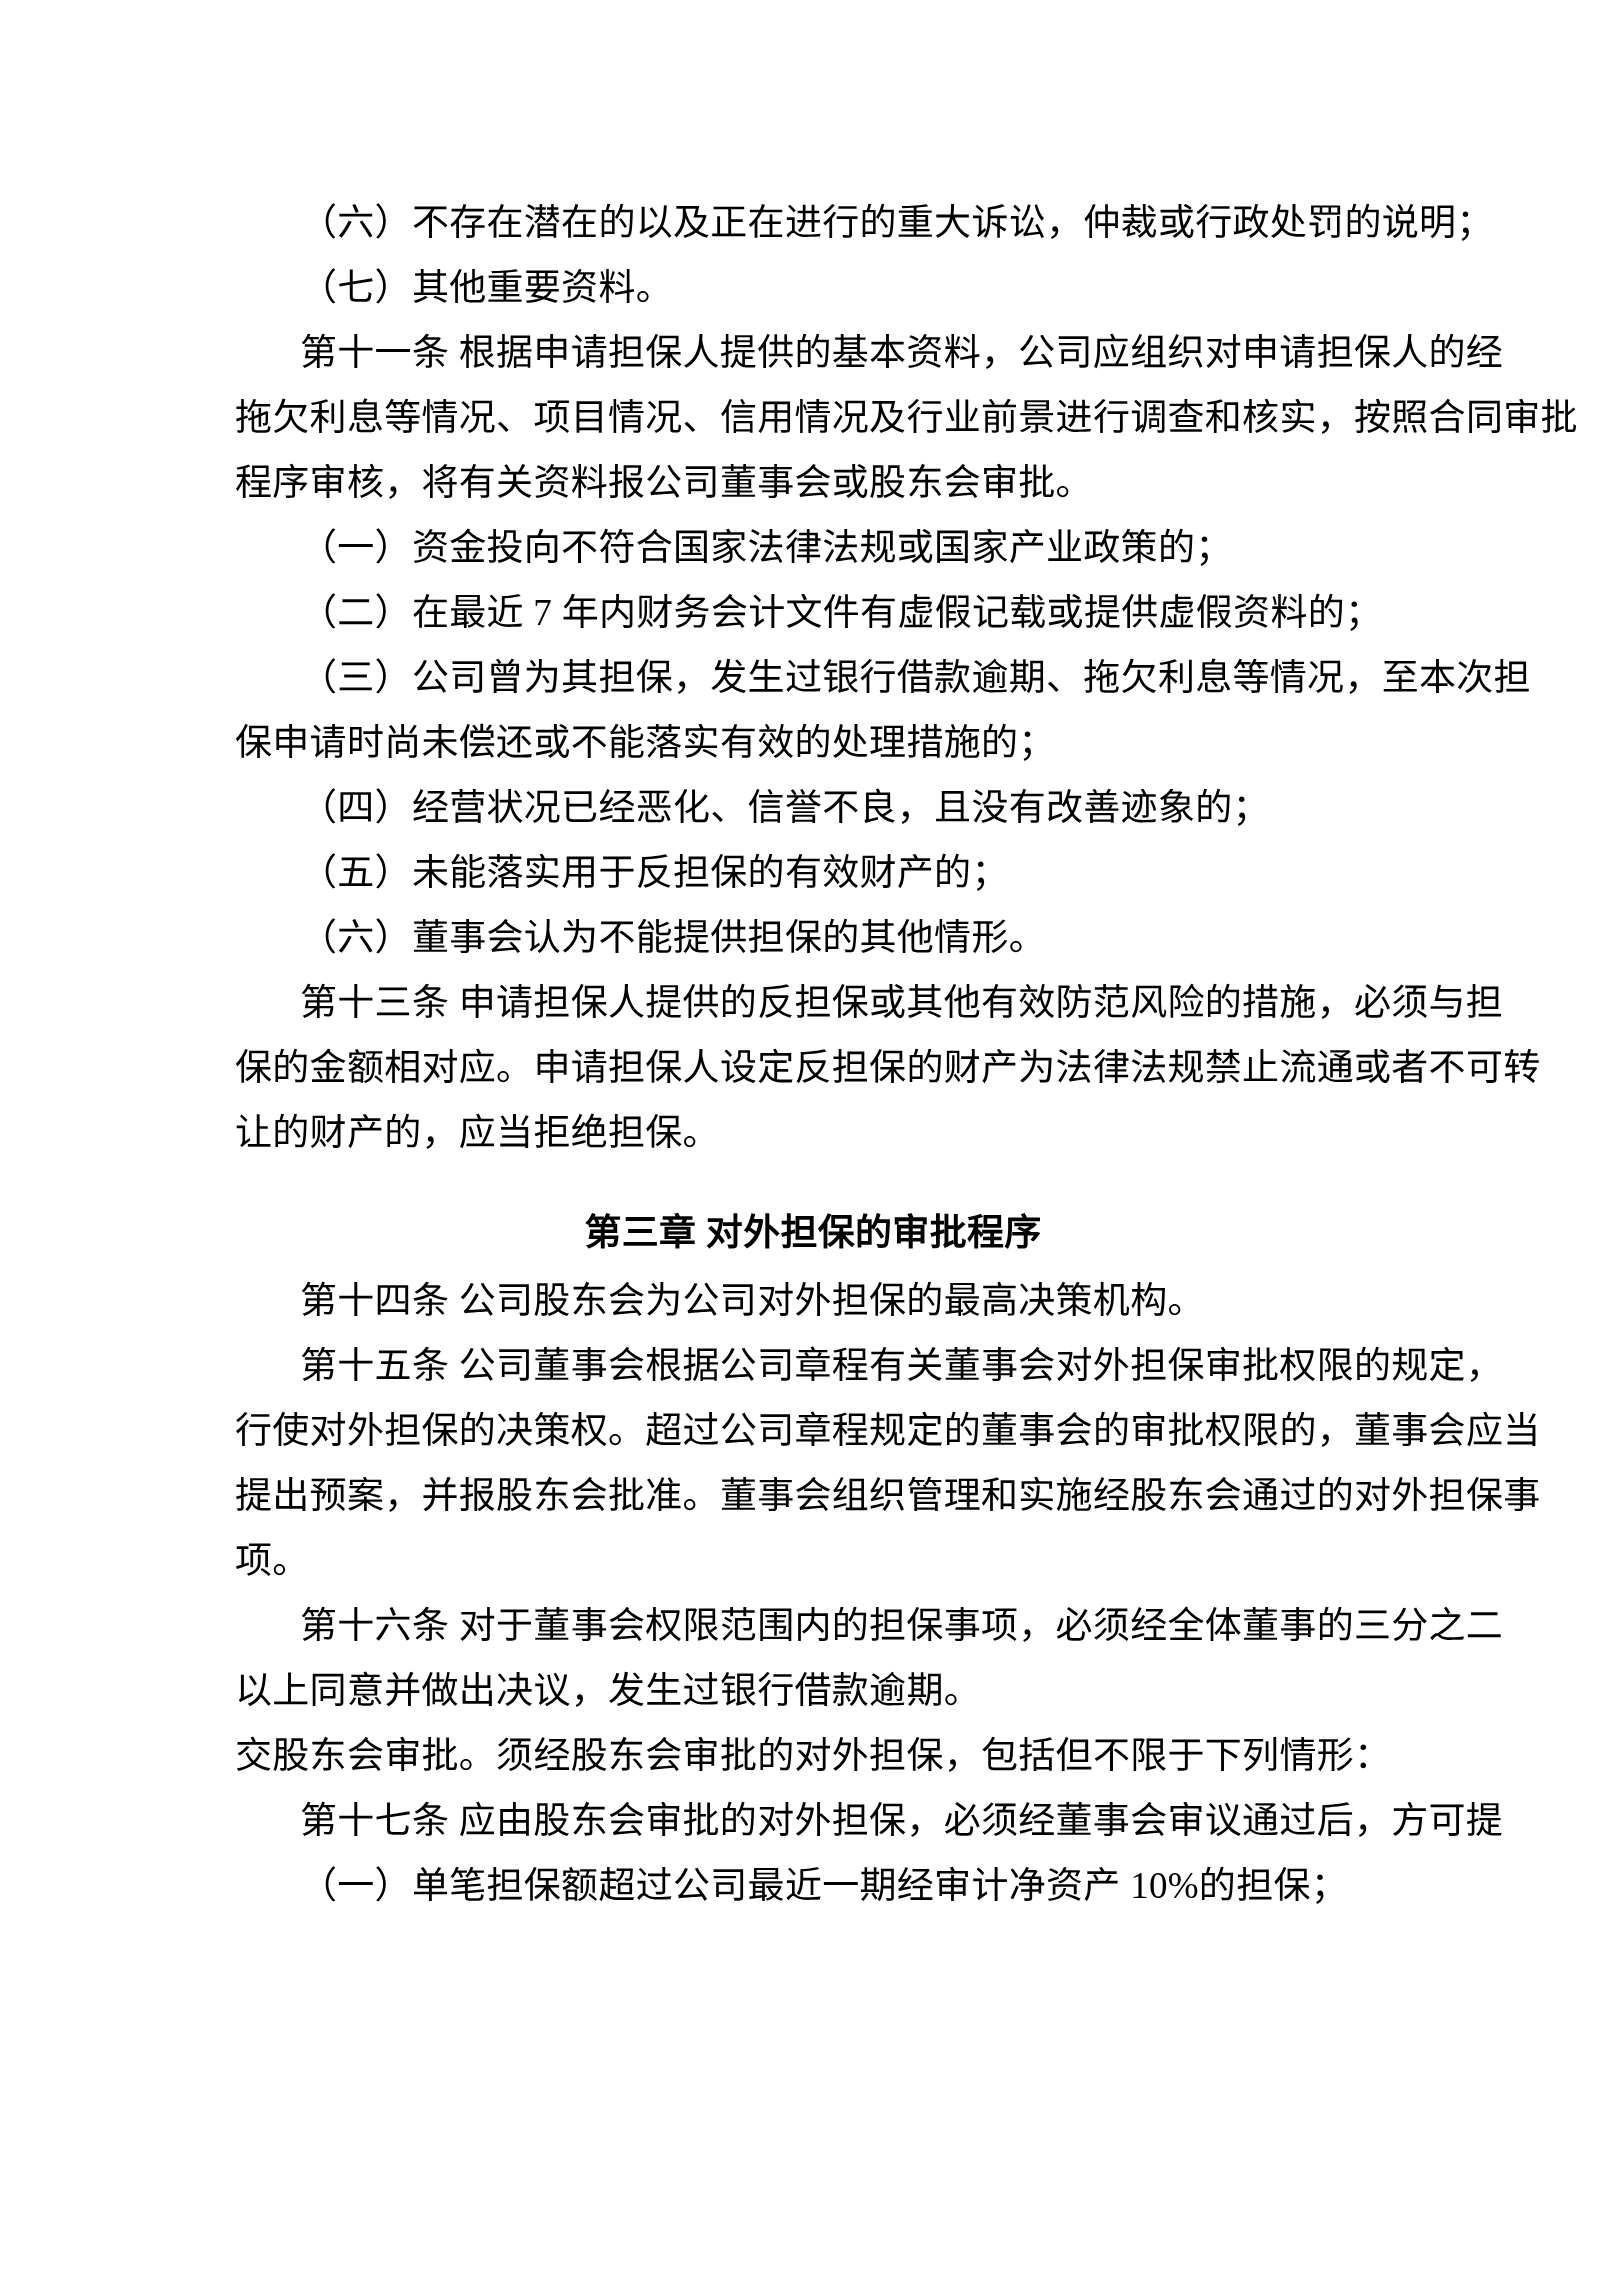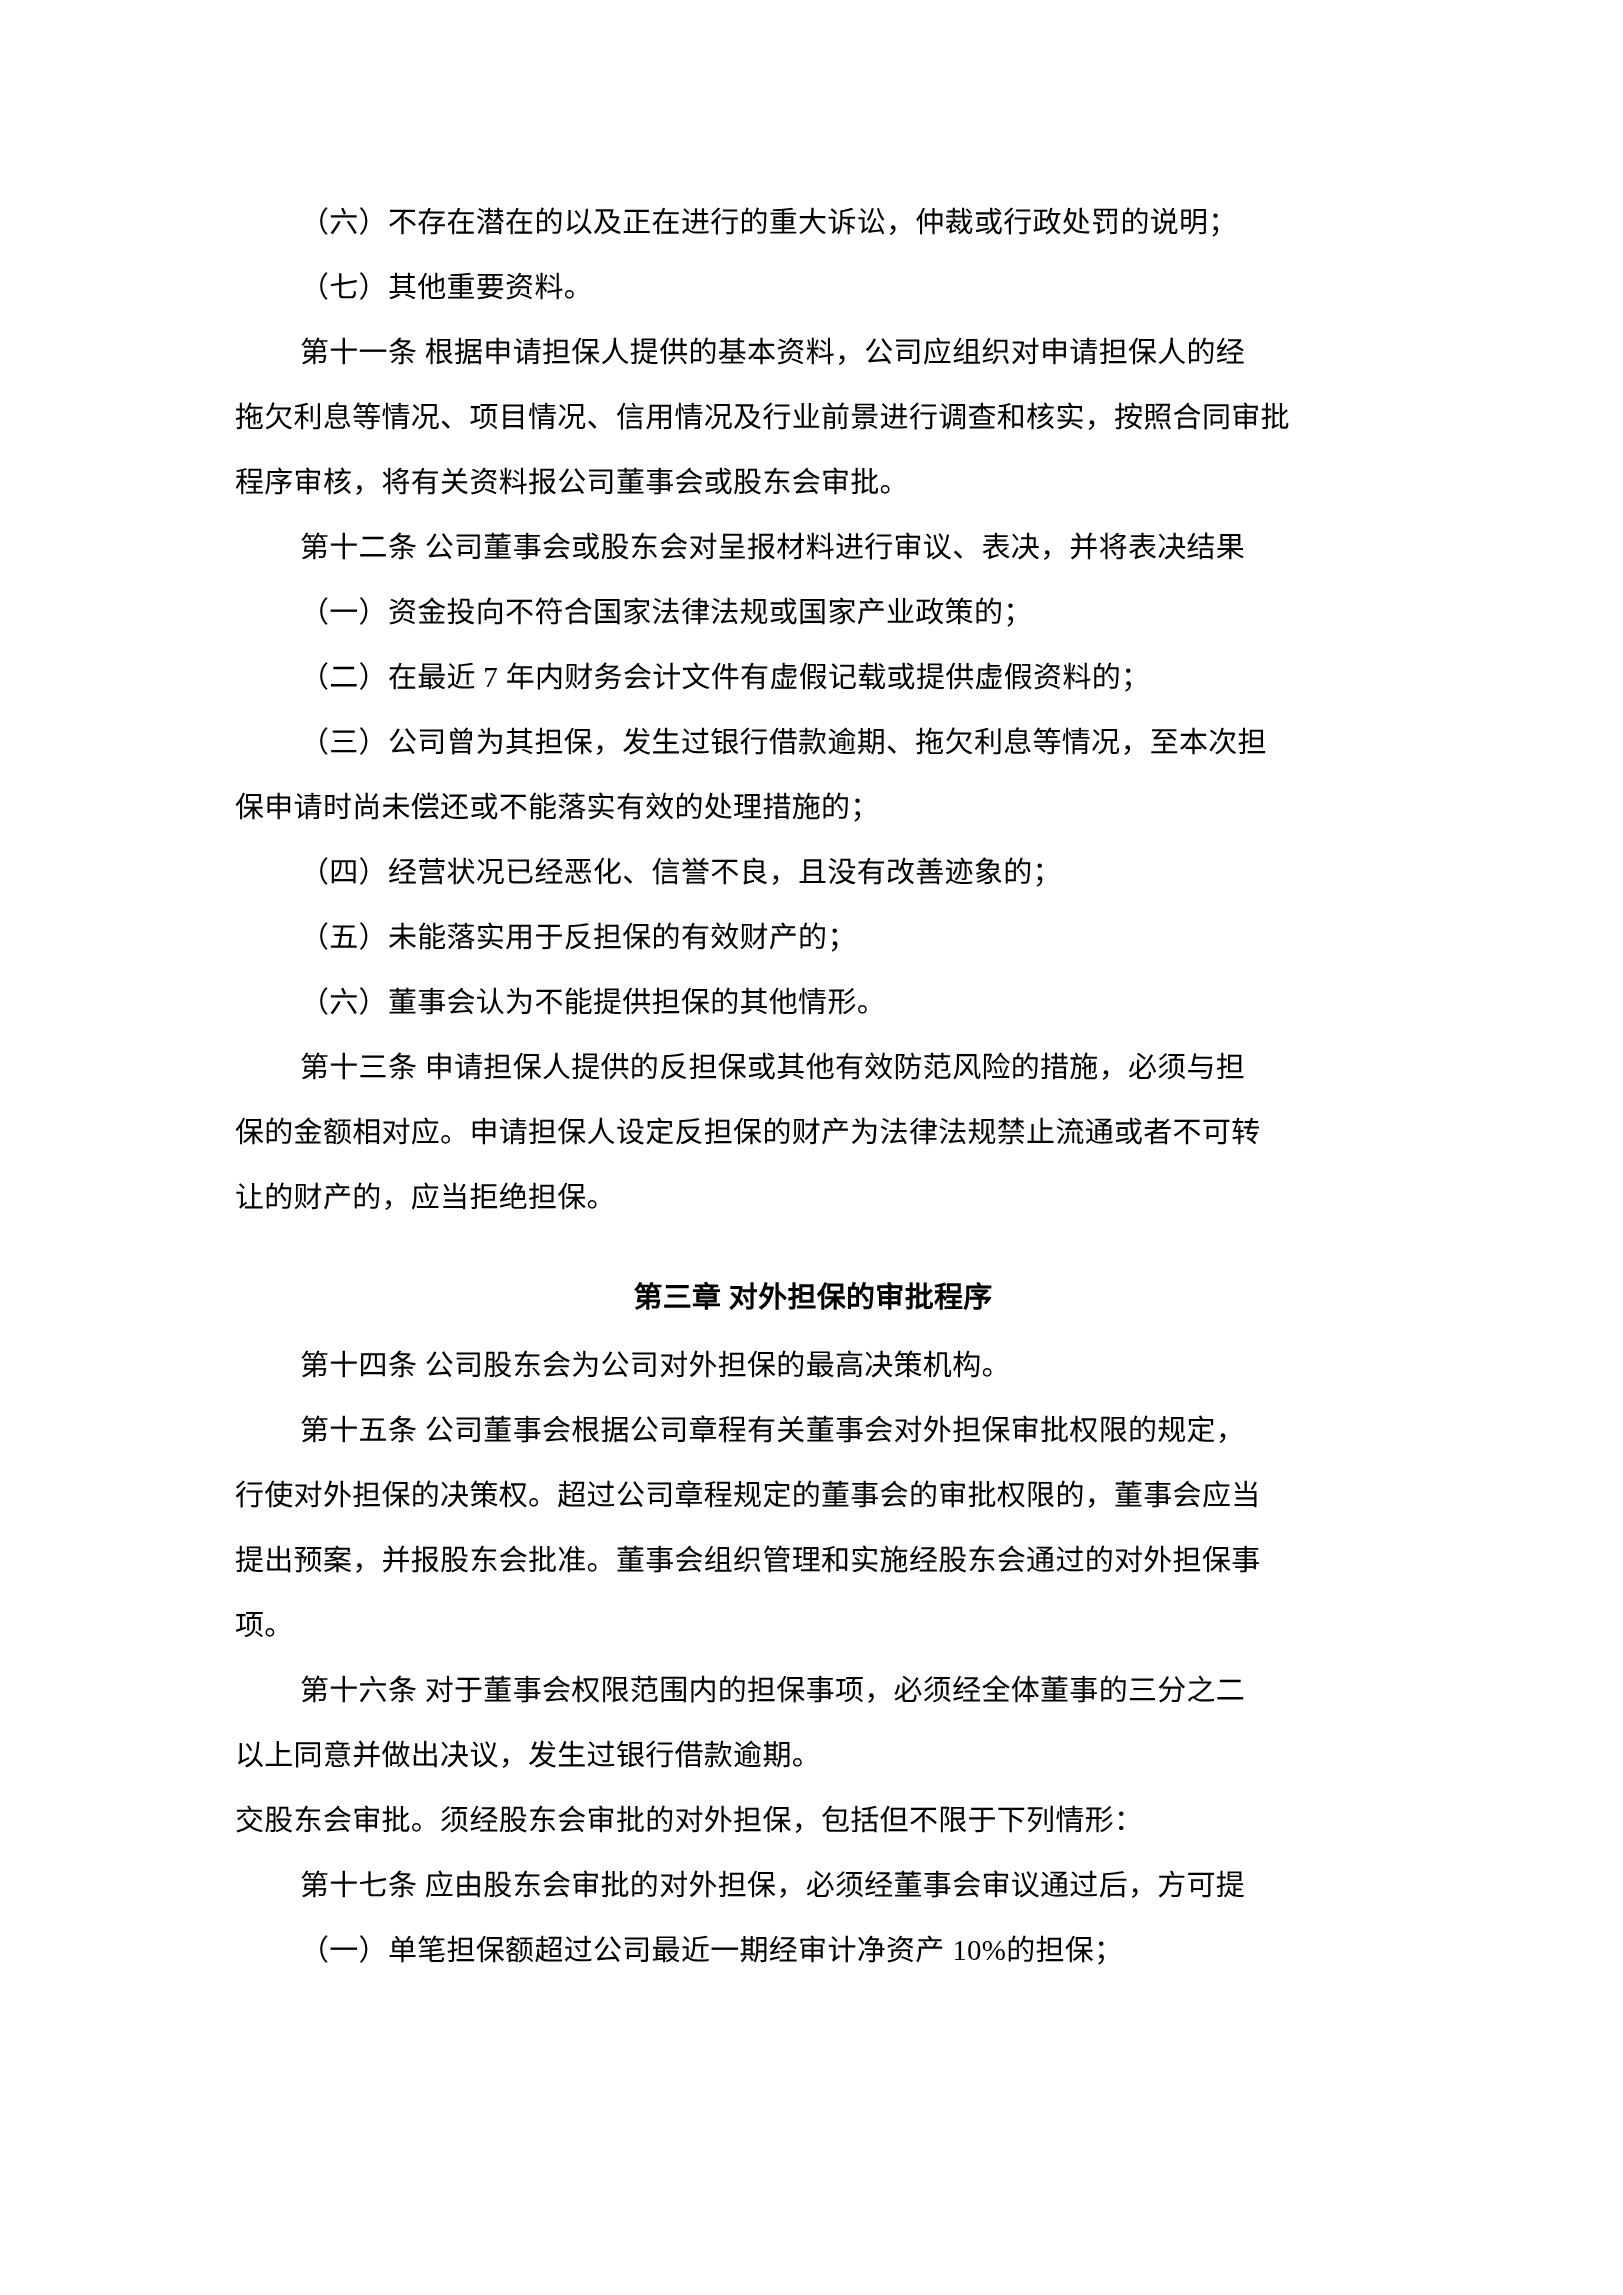--- a/index.html
+++ b/index.html
@@ -16,21 +16,21 @@
     font-family: "Liberation Serif", "DejaVu Serif", serif;
     color: #000000;
   }
   .content {
     position: absolute;
     left: 235px;
     top: 190px;
     width: 1156px;
   }
   .line {
-    font-size: 29px;
+    font-size: 37px;
     line-height: 65px;
     height: 65px;
     letter-spacing: 0.3px;
     white-space: nowrap;
     text-align: left;
     font-weight: normal;
   }
   .ind {
     padding-left: 65px;
   }
@@ -45,21 +45,20 @@
 </head>
 <body>
 
 <div class="page">
   <div class="content">
     <div class="line ind">（六）不存在潜在的以及正在进行的重大诉讼，仲裁或行政处罚的说明；</div>
     <div class="line ind">（七）其他重要资料。</div>
     <div class="line ind">第十一条 根据申请担保人提供的基本资料，公司应组织对申请担保人的经</div>
     <div class="line">拖欠利息等情况、项目情况、信用情况及行业前景进行调查和核实，按照合同审批</div>
     <div class="line">程序审核，将有关资料报公司董事会或股东会审批。</div>
-    <div class="line ind">第十二条 公司董事会或股东会对呈报材料进行审议、表决，并将表决结果</div>
     <div class="line ind">（一）资金投向不符合国家法律法规或国家产业政策的；</div>
     <div class="line ind">（二）在最近 7 年内财务会计文件有虚假记载或提供虚假资料的；</div>
     <div class="line ind">（三）公司曾为其担保，发生过银行借款逾期、拖欠利息等情况，至本次担</div>
     <div class="line">保申请时尚未偿还或不能落实有效的处理措施的；</div>
     <div class="line ind">（四）经营状况已经恶化、信誉不良，且没有改善迹象的；</div>
     <div class="line ind">（五）未能落实用于反担保的有效财产的；</div>
     <div class="line ind">（六）董事会认为不能提供担保的其他情形。</div>
     <div class="line ind">第十三条 申请担保人提供的反担保或其他有效防范风险的措施，必须与担</div>
     <div class="line">保的金额相对应。申请担保人设定反担保的财产为法律法规禁止流通或者不可转</div>
     <div class="line">让的财产的，应当拒绝担保。</div>

